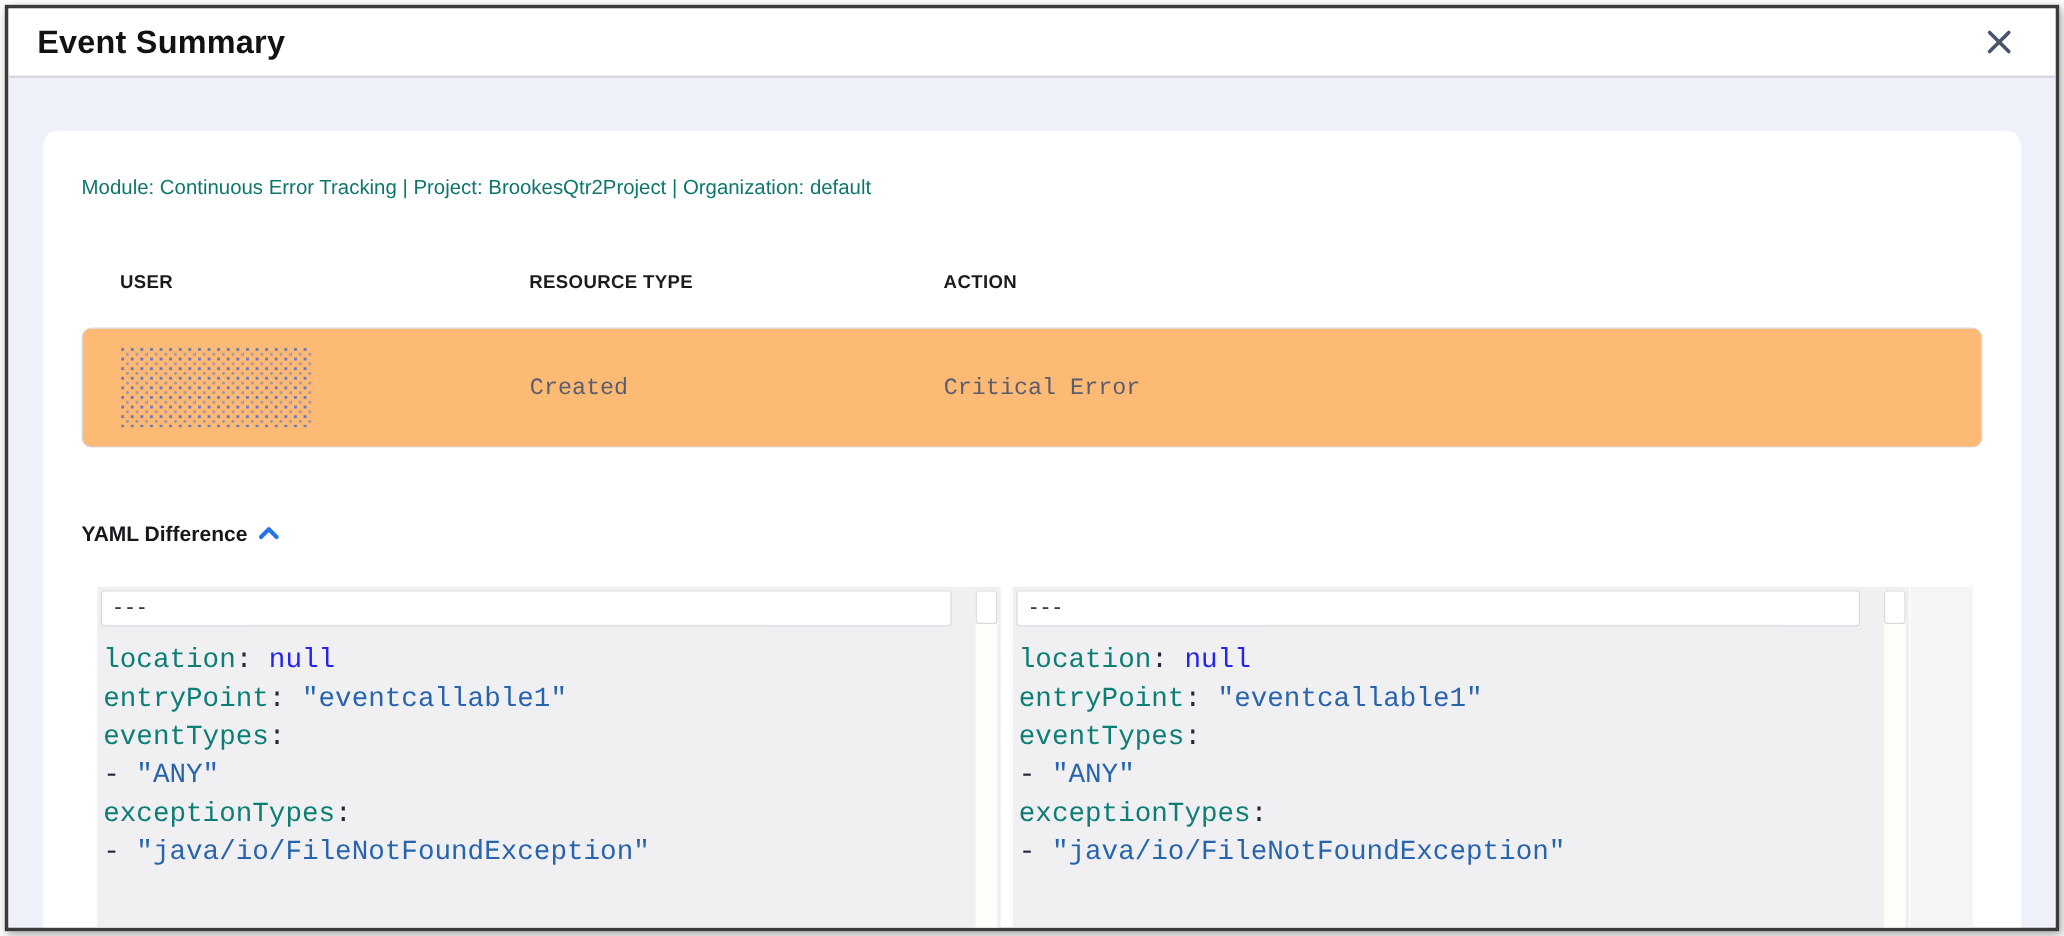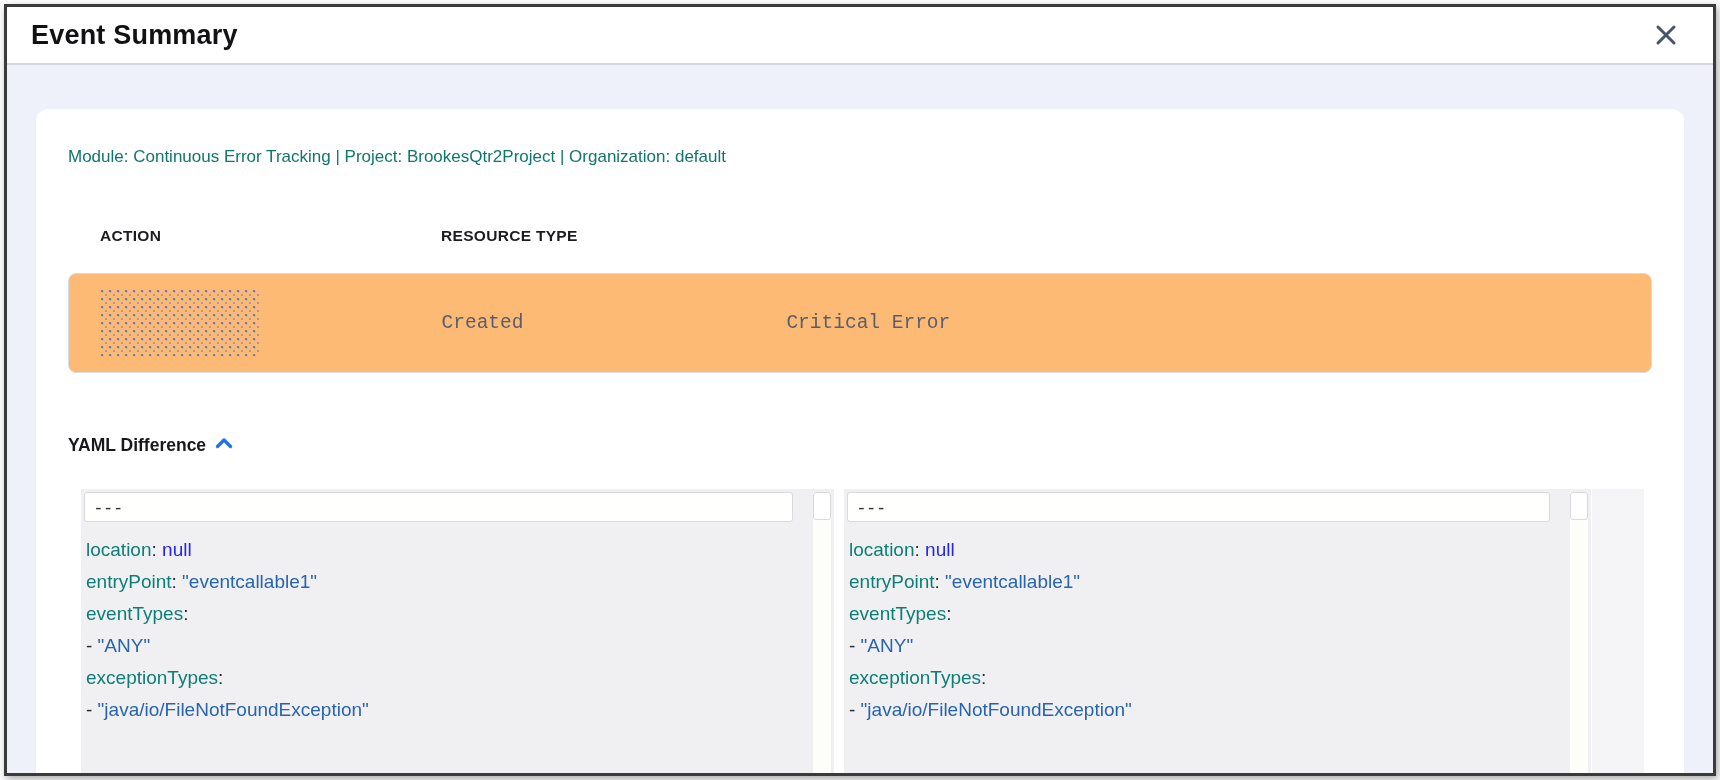--- a/index.html
+++ b/index.html
@@ -33,34 +33,34 @@
   .event-row { margin-top: 28px; height: 100px; border: 1px solid #dadbe3;
     border-radius: 8px; align-items: center; background: #fdba74; font-family: Liberation Mono, monospace; }
   .td { font-size: 19.5px; color: #5a5d6f; }
   .user-pattern { width: 160px; height: 66px; margin-left: 32px;
     background-image:
       radial-gradient(circle at 1.2px 1.2px, rgba(72,106,205,0.8) 1.2px, transparent 1.4px),
       radial-gradient(circle at 1.2px 1.2px, rgba(72,106,205,0.45) 1.1px, transparent 1.3px);
     background-size: 8px 8px, 8px 8px; background-position: 0 0, 4px 4px; }
 
   
-  .yaml-toggle { margin-top: 62px; display: flex; gap: 9px;
+  .yaml-toggle { margin-top: 62px; display: flex; align-items: center; gap: 9px;
     cursor: pointer; width: fit-content; }
   .yaml-label { font-size: 17.5px; font-weight: 600; color: #17171c; }
 
   .diff-wrap { margin-top: 33px; margin-left: 13px; display: flex; height: 330px; }
   .code-panel { position: relative; background: #f0f0f3; height: 100%; overflow: hidden; }
   .panel-left { width: 753px; }
   .panel-right { width: 747px; margin-left: 10px; }
   .sep-box { margin: 3px 41px 0 3px; height: 30px; background: #fffffe;
     border: 1px solid #d9d9de; border-radius: 3px; line-height: 28px;
     padding-left: 8px; font-family: "DejaVu Sans Mono", monospace;
     font-size: 18px; color: #343438; letter-spacing: -1px; }
-  .code-lines { padding: 12px 10px 0 5px; font-family: Liberation Sans, sans-serif;
-    font-size: 19px; }
+  .code-lines { padding: 12px 10px 0 5px; font-family: Liberation Mono, monospace;
+    font-size: 23px; }
   .code-line { height: 32px; line-height: 32px; white-space: pre; }
   .tok-key   { color: #0d7e76; }
   .tok-punc  { color: #24283a; }
   .tok-plain { color: #24283a; }
   .tok-null  { color: #2424ef; }
   .tok-string{ color: #2864ae; }
   .tok-dash  { color: #24283a; }
 
   .panel-scrollbar { position: absolute; top: 3px; right: 3px; bottom: 0;
     width: 18px; background: #fdfdfa; }
@@ -84,22 +84,23 @@
       </span>
     </button>
   </div>
 
   <div class="modal-body">
     <div class="card">
 
       <div class="event-meta">Module: Continuous Error Tracking | Project: BrookesQtr2Project | Organization: default</div>
 
       <div class="grid4">
+        <div class="th">USER</div>
+        <div class="th">RESOURCE TYPE</div>
         <div class="th">ACTION</div>
-        <div class="th">RESOURCE TYPE</div>
       </div>
 
       <div class="grid4 event-row">
         <div>
           <div class="user-pattern"></div>
         </div>
         <div class="td">Created</div>
         <div class="td">Critical Error</div>
       </div>
 

